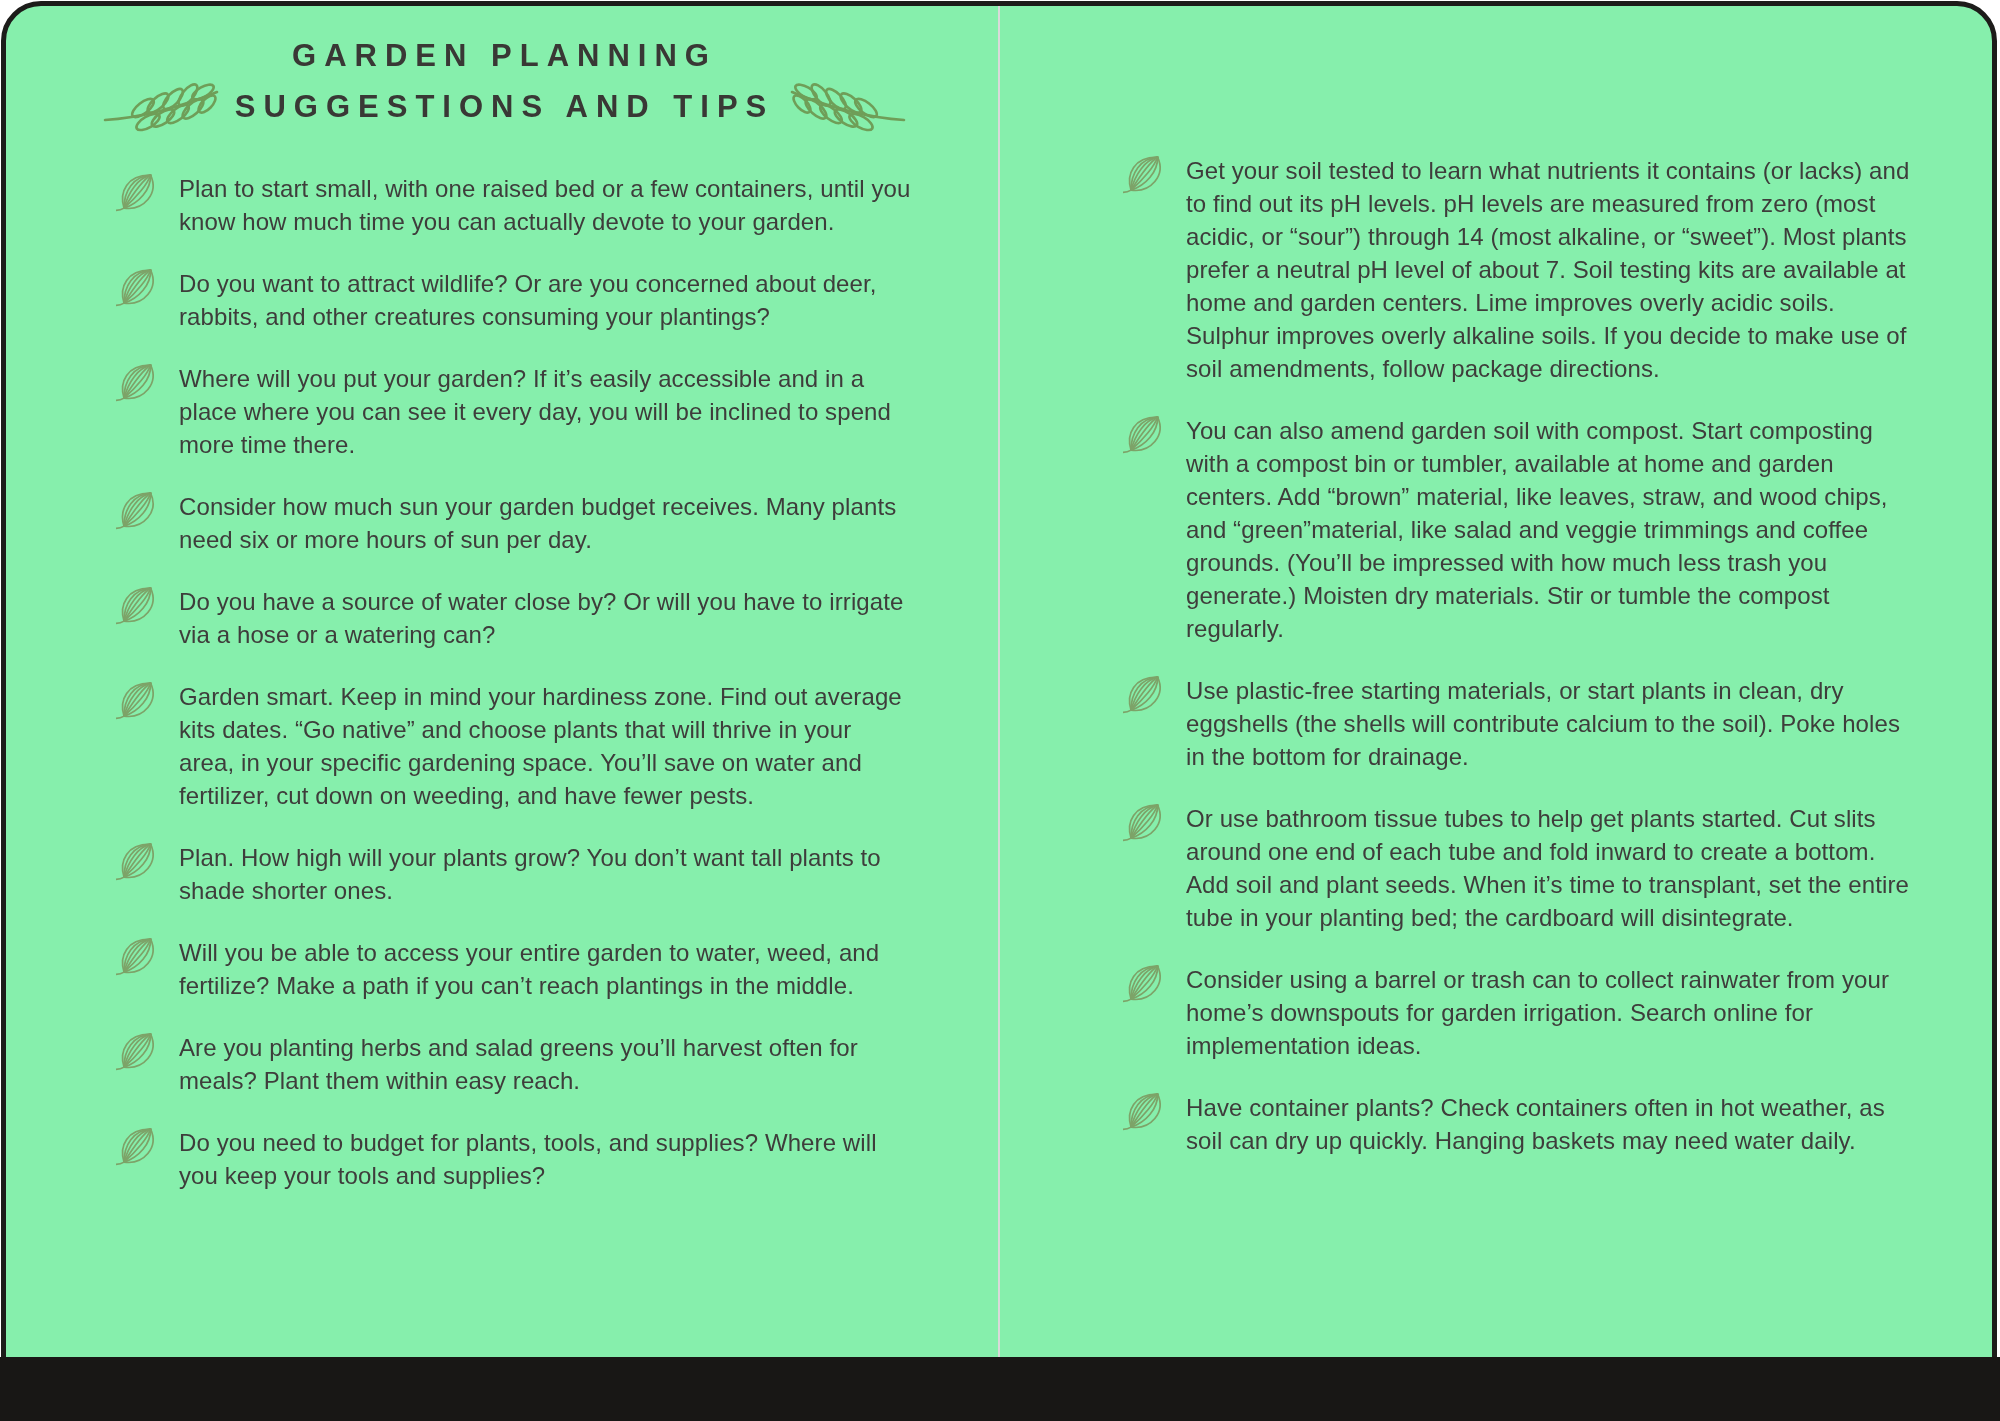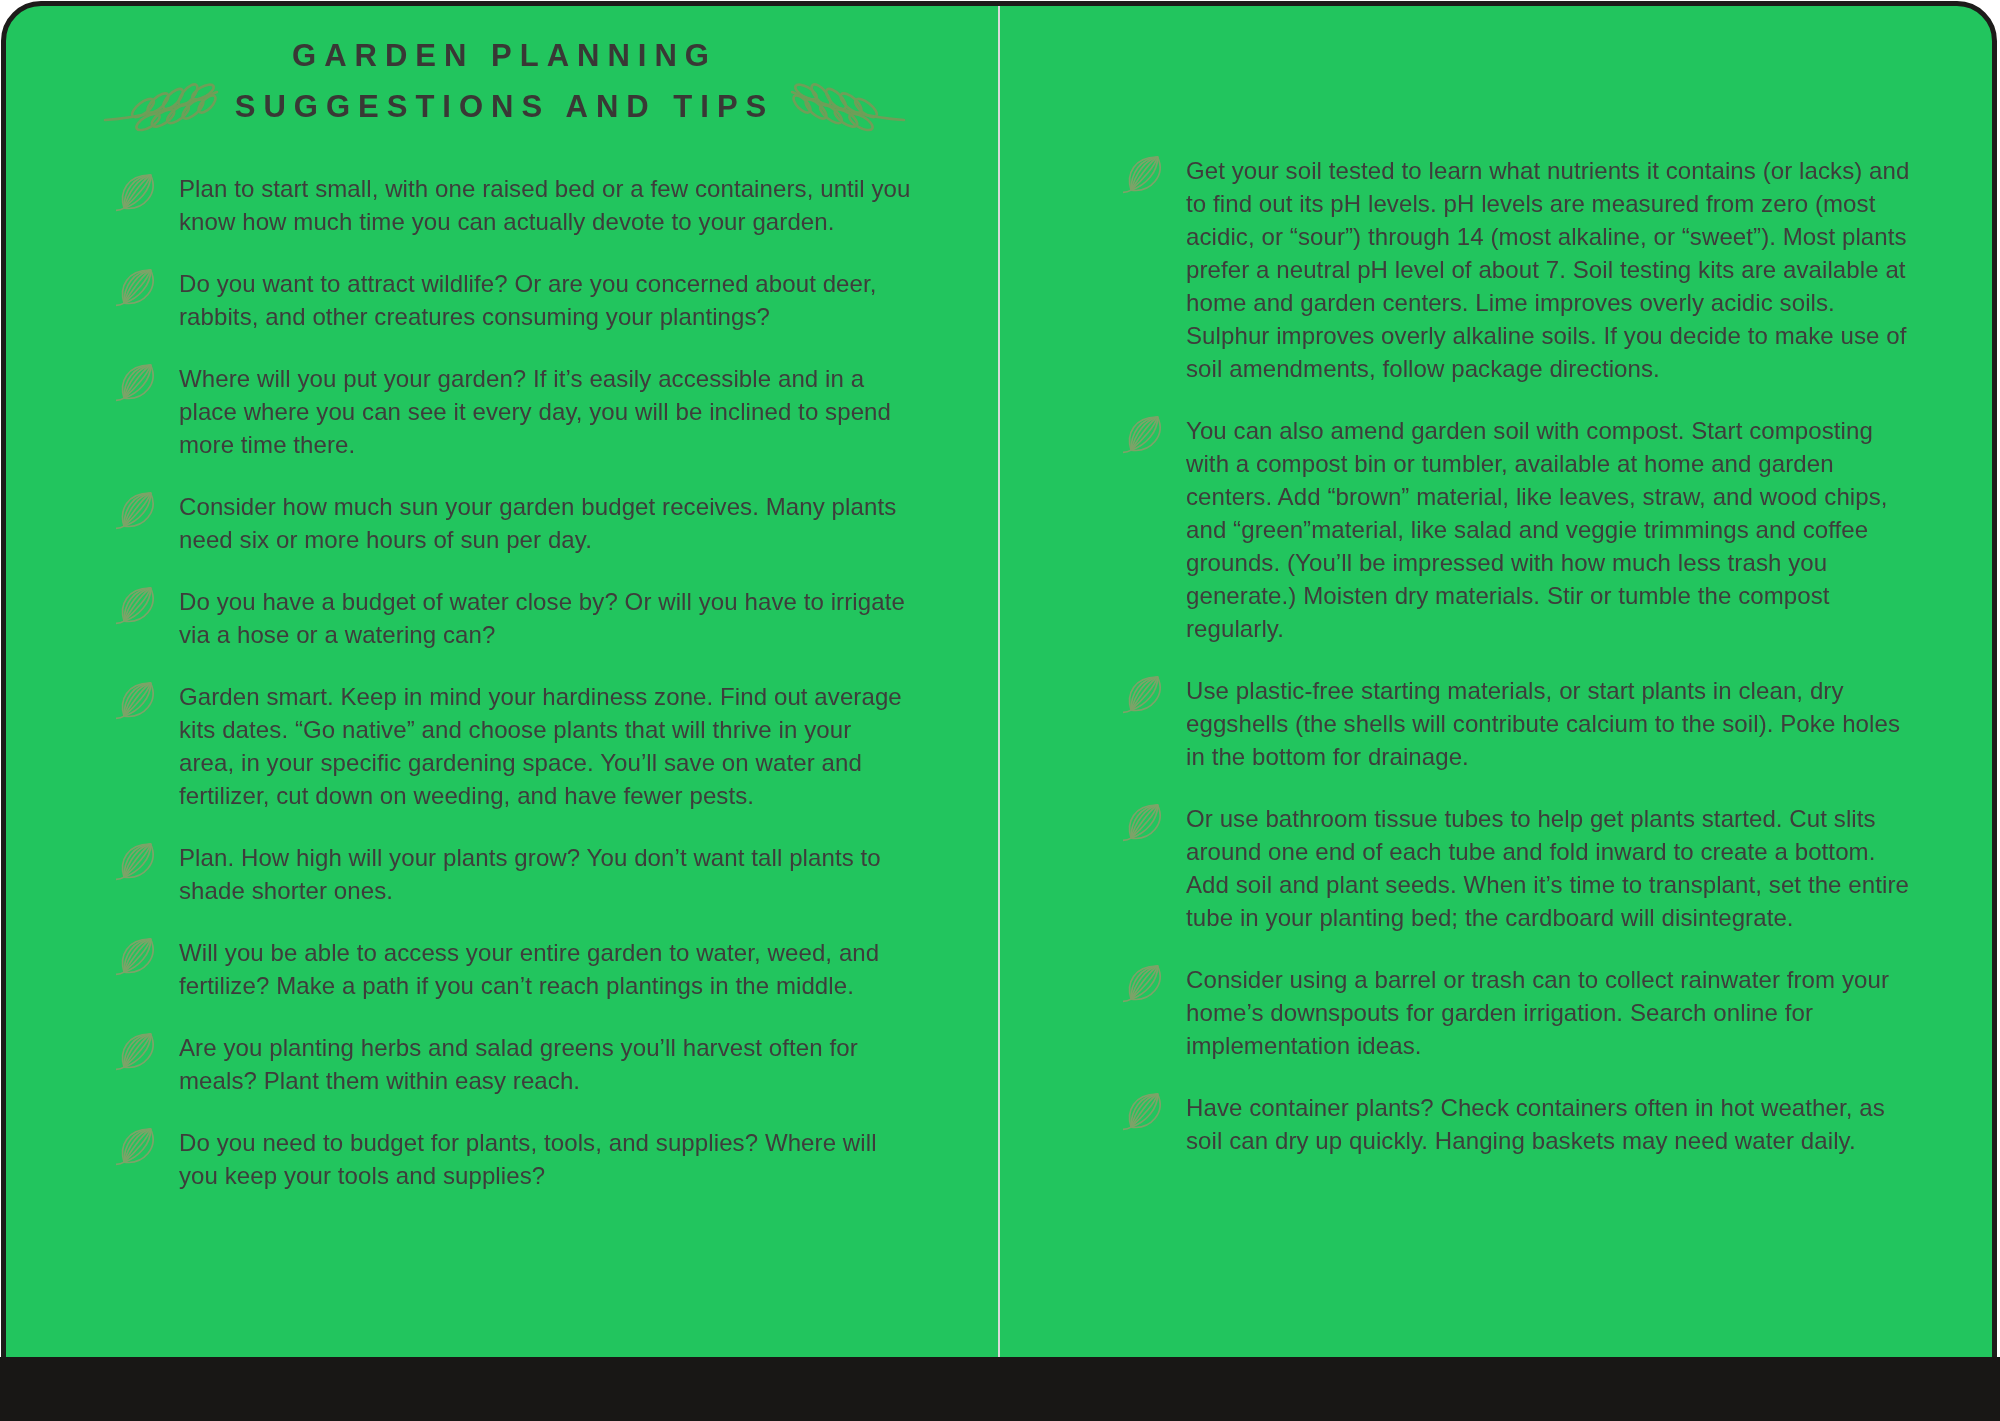--- a/index.html
+++ b/index.html
@@ -5,21 +5,21 @@
   html,body{margin:0;padding:0;}
   body{
     width:2000px;height:1421px;position:relative;overflow:hidden;
     background:#ffffff;font-family:"Liberation Sans",sans-serif;
   }
   .bottom-band{
     position:absolute;left:0;right:0;bottom:0;height:64px;background:#181715;
   }
   .spread{
     position:absolute;left:1px;top:1px;width:1986px;height:1400px;
-    background:#22c55e;border:5px solid #1d1c1a;border-radius:40px;
+    background:#86efac;border:5px solid #1d1c1a;border-radius:40px;
     display:flex;
   }
   .page{
     position:relative;width:50%;height:100%;box-sizing:border-box;
   }
   .seam{
     position:absolute;top:0;bottom:0;left:calc(50% - 1px);width:2px;
     background:#d9d9d9;
   }
   .page-left{padding:30px 86px 0 110px;}
@@ -129,21 +129,21 @@
           <svg class="leaf" viewBox="0 0 46 54">
             <use href="#leafShape"></use>
           </svg>
           <span class="tip-text">Consider how much sun your garden budget receives. Many plants need six or more hours of sun per day.</span>
         </li>
 
         <li class="tip">
           <svg class="leaf" viewBox="0 0 46 54">
             <use href="#leafShape"></use>
           </svg>
-          <span class="tip-text">Do you have a budget of water close by? Or will you have to irrigate via a hose or a watering can?</span>
+          <span class="tip-text">Do you have a source of water close by? Or will you have to irrigate via a hose or a watering can?</span>
         </li>
 
         <li class="tip">
           <svg class="leaf" viewBox="0 0 46 54">
             <use href="#leafShape"></use>
           </svg>
           <span class="tip-text">Garden smart. Keep in mind your hardiness zone. Find out average kits dates. “Go native” and choose plants that will thrive in your area, in your specific gardening space. You’ll save on water and fertilizer, cut down on weeding, and have fewer pests.</span>
         </li>
 
         <li class="tip">

